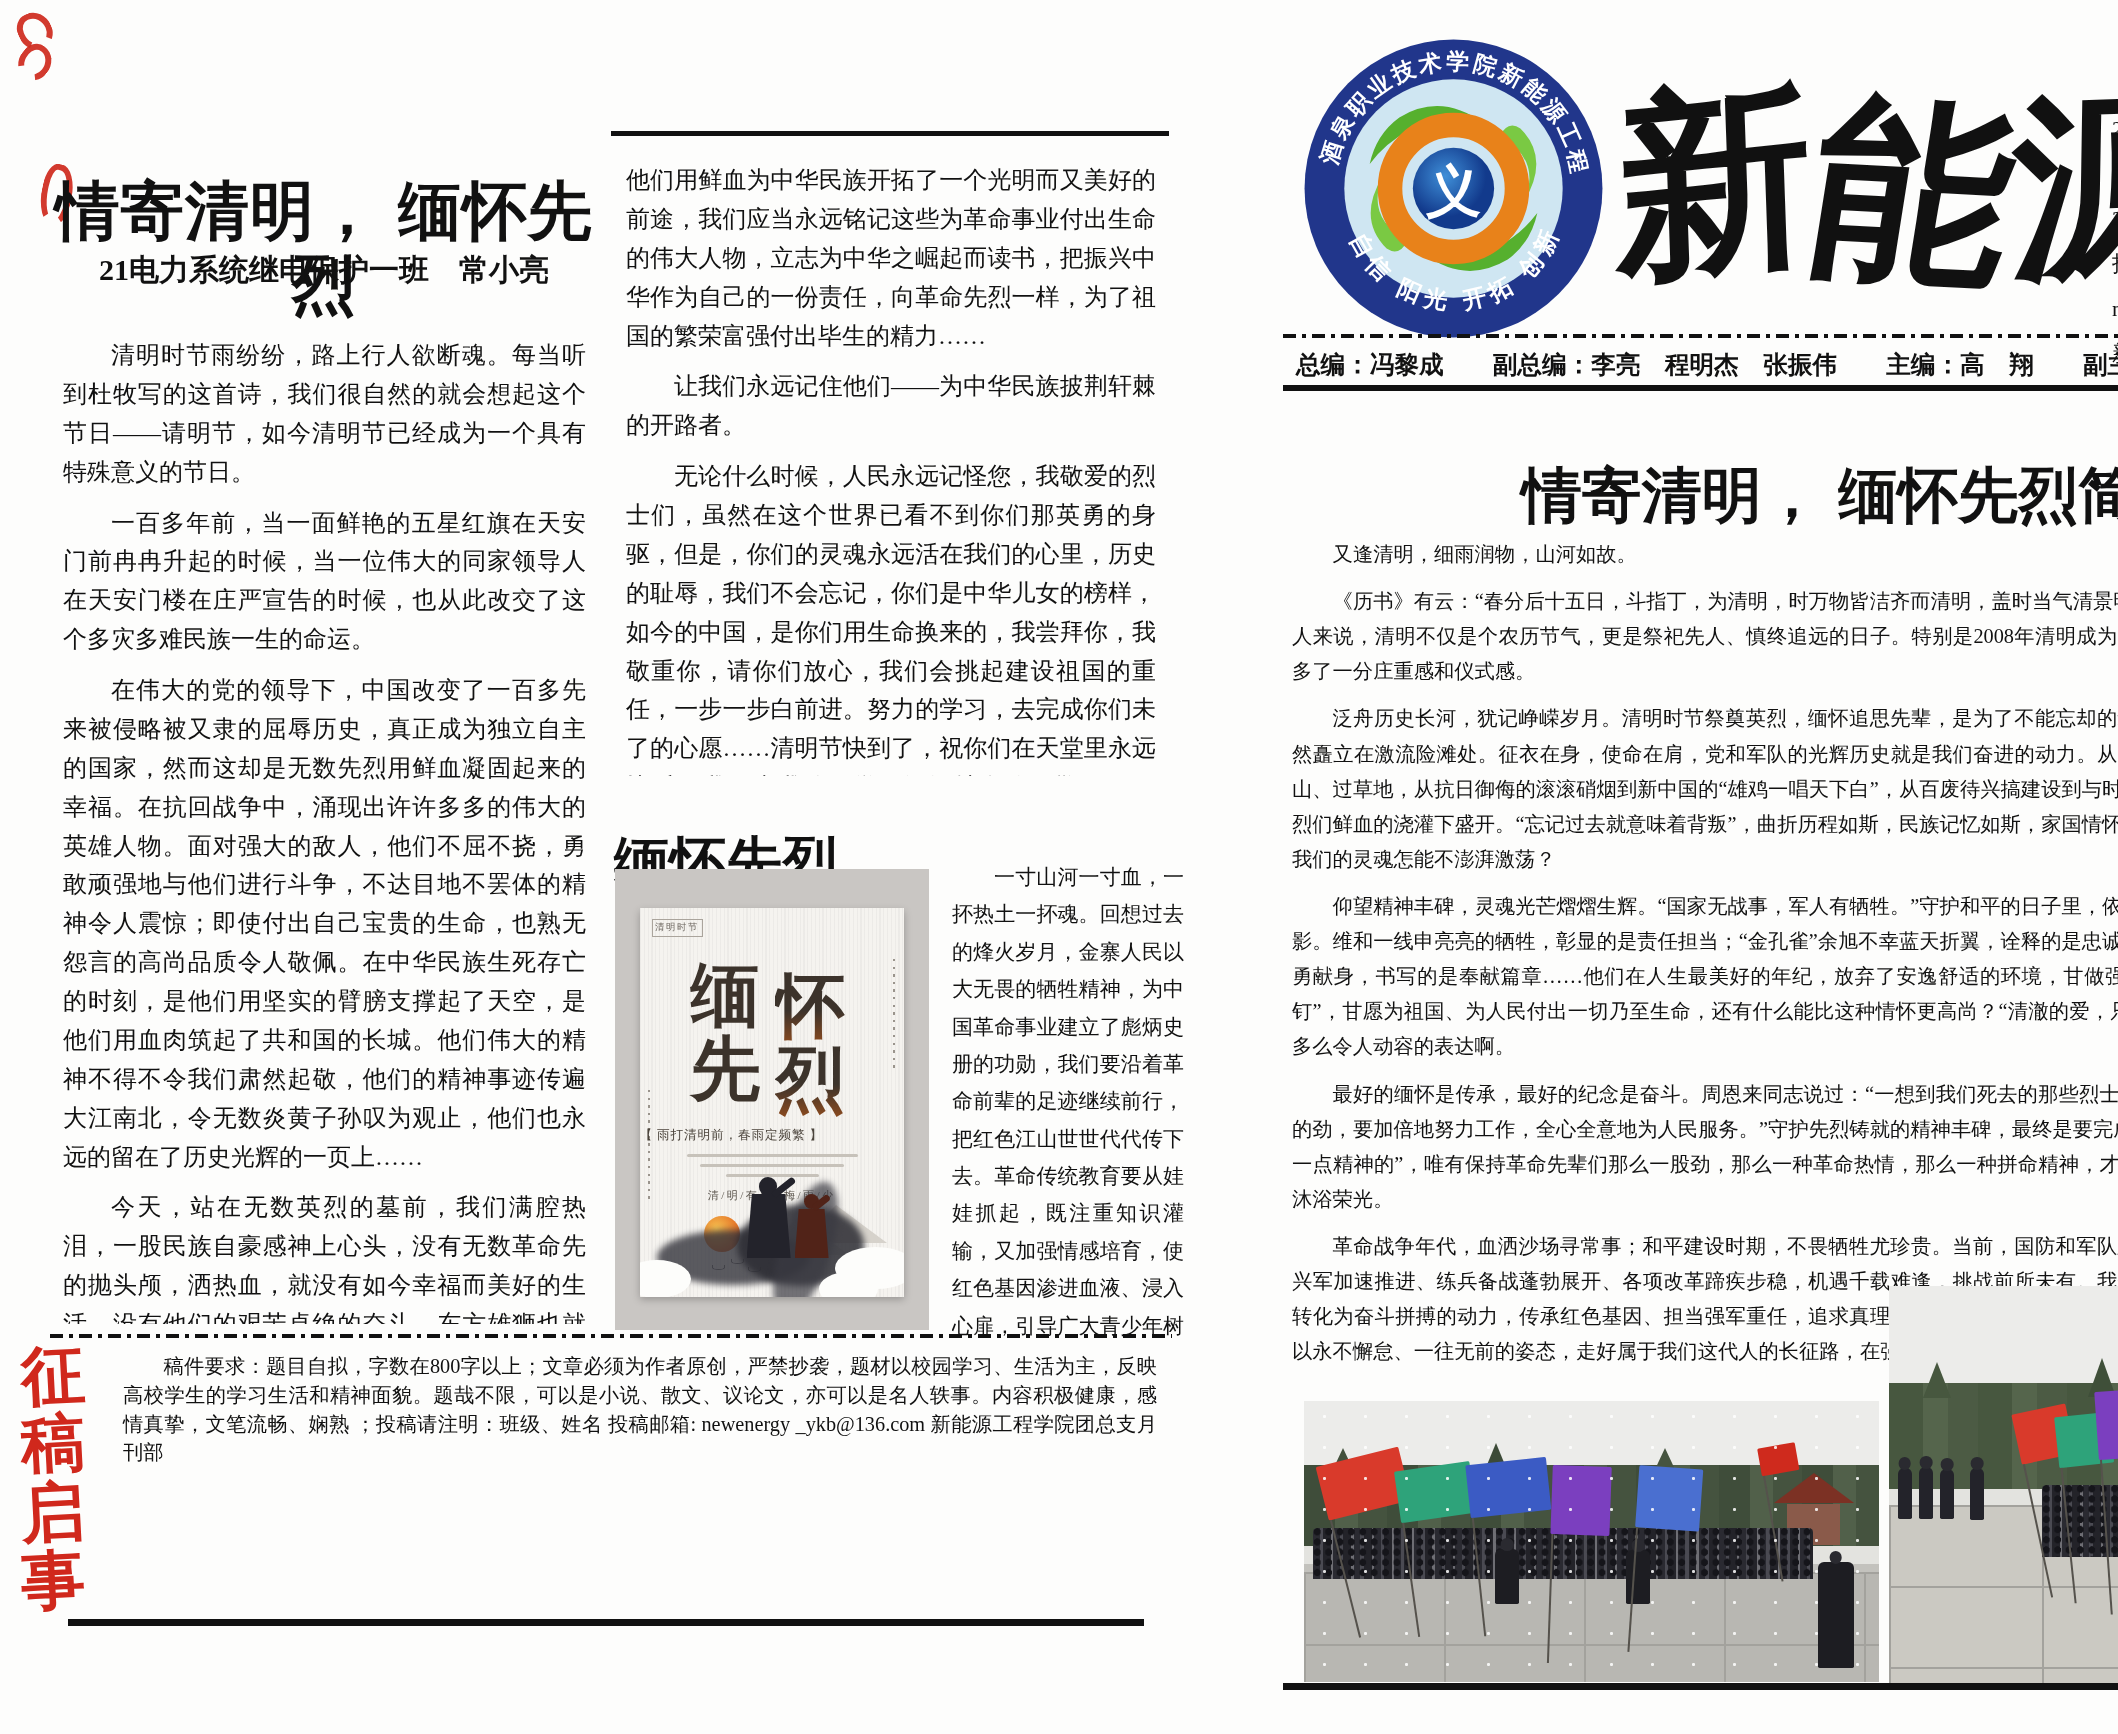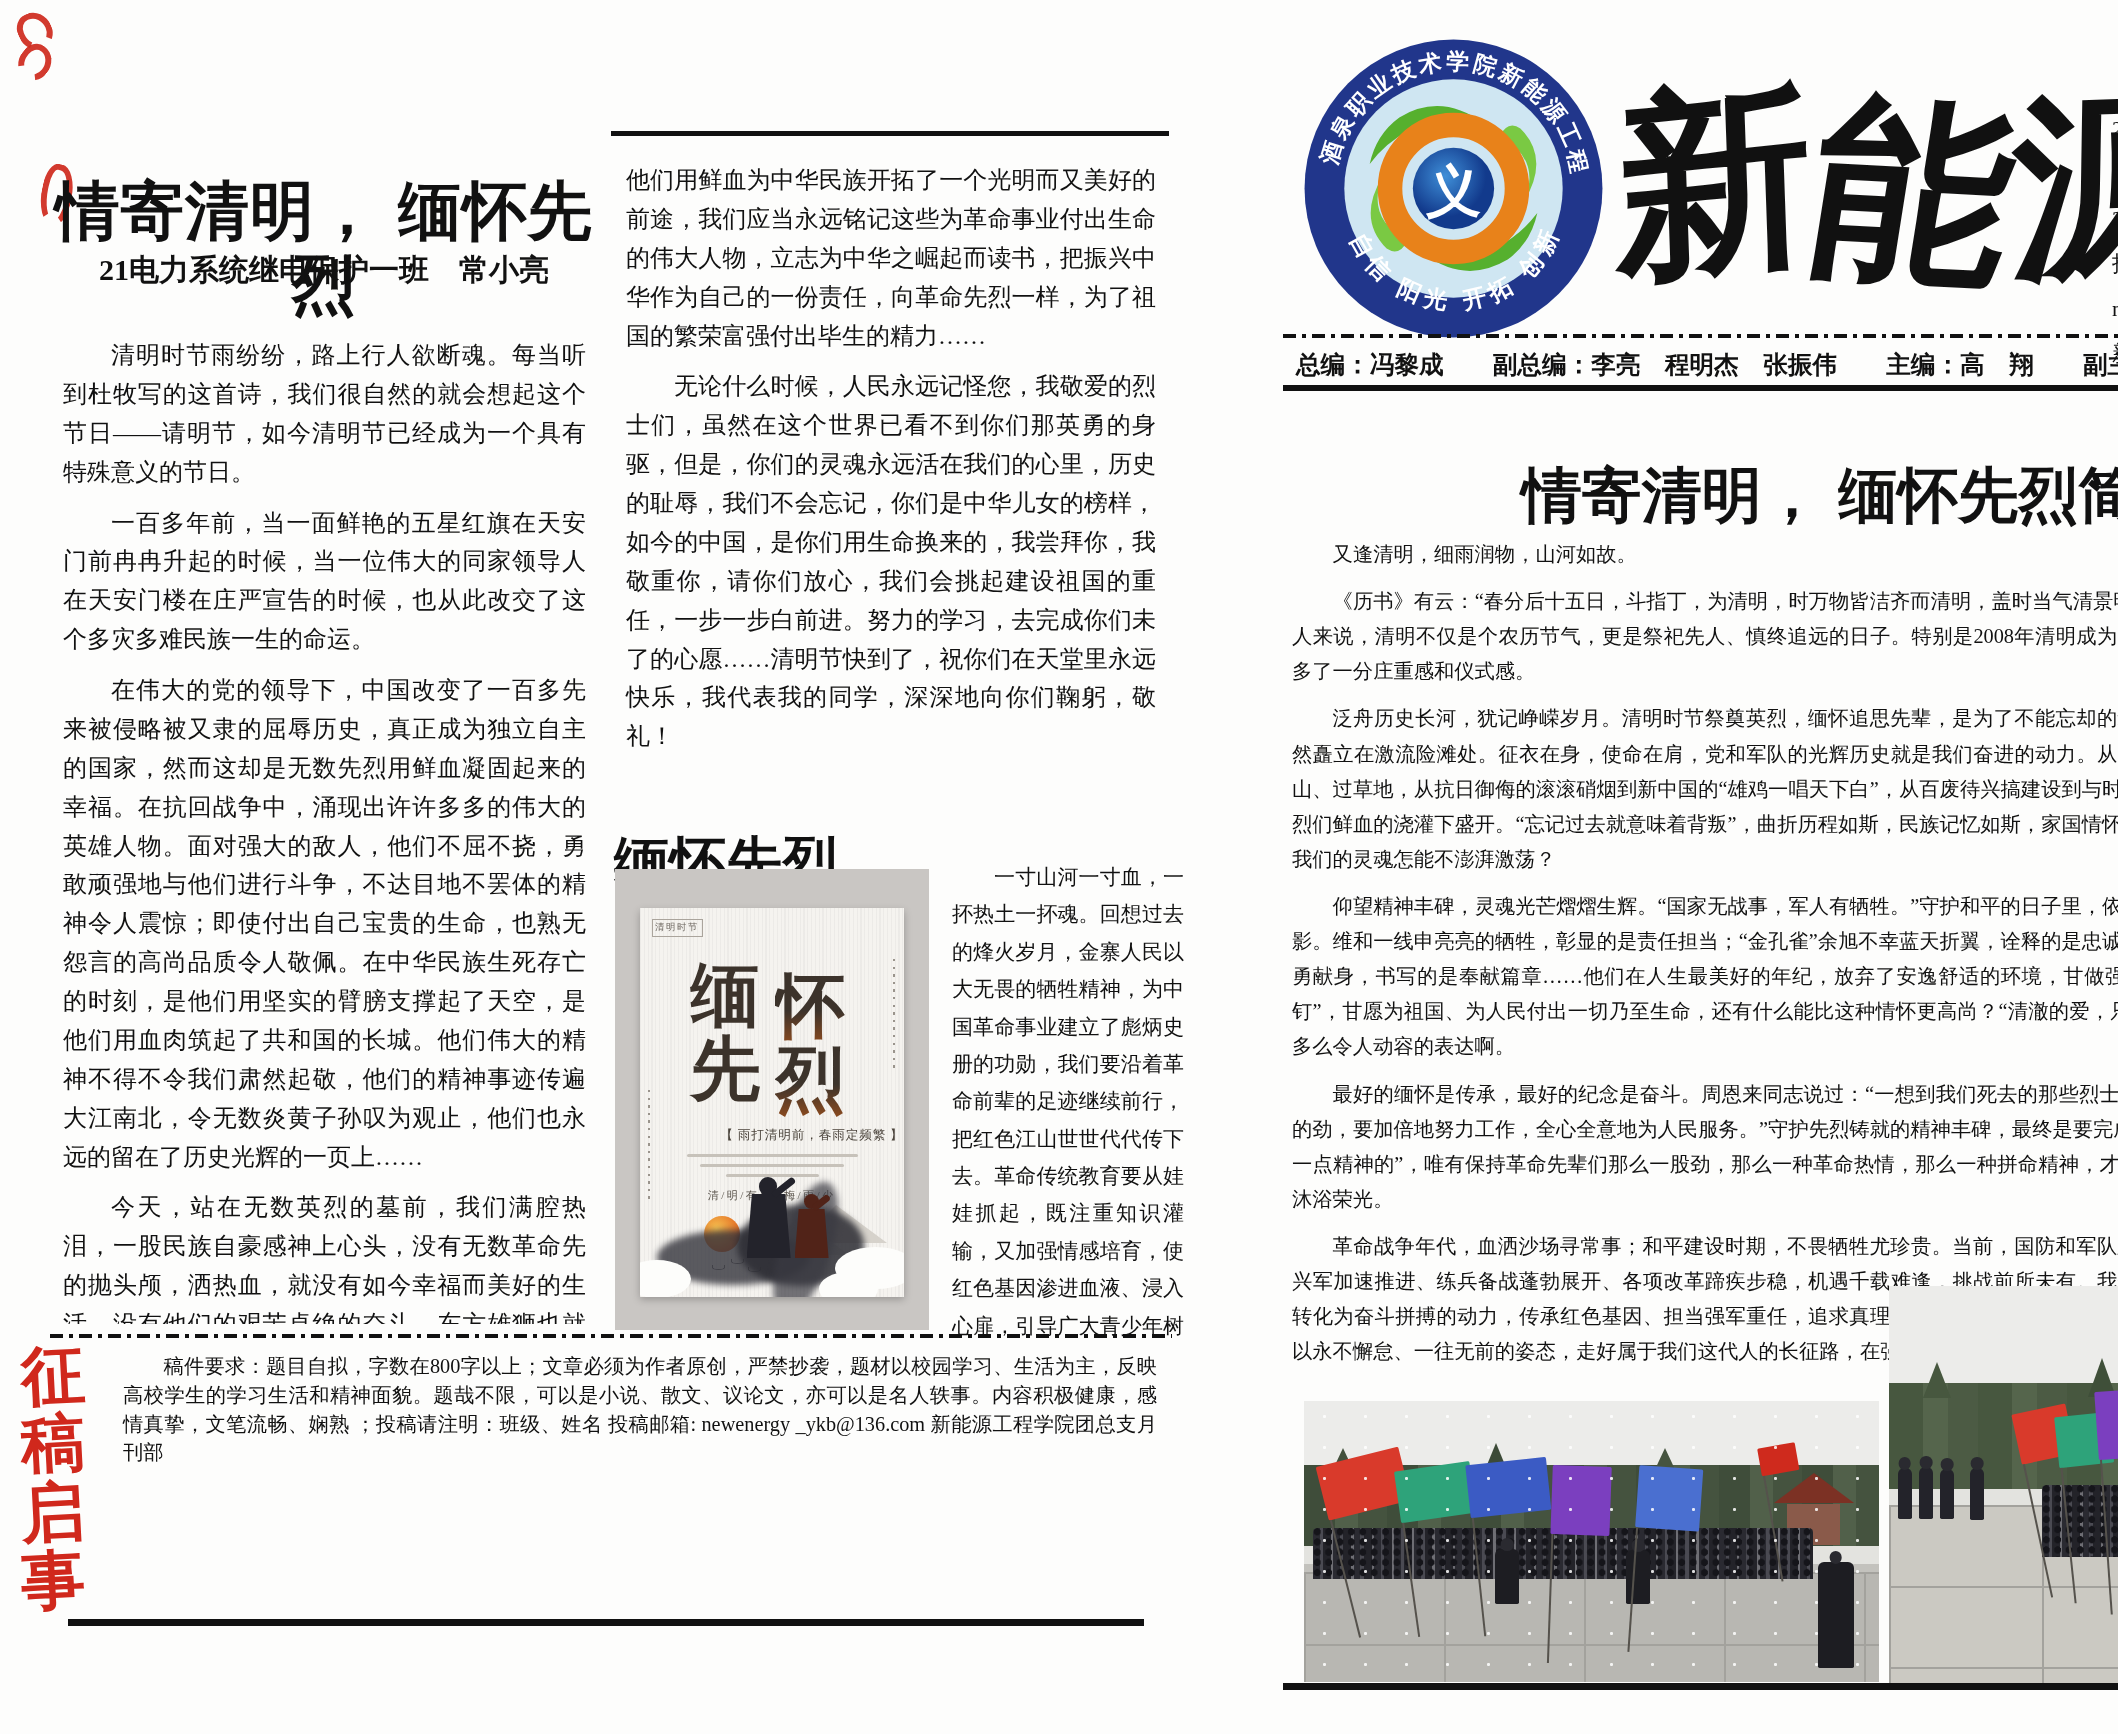--- a/index.html
+++ b/index.html
@@ -31,21 +31,21 @@
   #poster .streaks{position:absolute;inset:0;background:repeating-linear-gradient(90deg,rgba(0,0,0,.035) 0 1.3px,transparent 1.3px 3.8px);}
   #poster-tag{position:absolute;left:12px;top:11px;font-size:9.3px;letter-spacing:1.7px;color:#6b655e;
               border:0.8px solid #aaa49c;padding:1.3px 2.5px;}
   #poster-title{position:absolute;left:51px;top:51px;width:169px;display:grid;grid-template-columns:1fr 1fr;
                 font-size:70px;line-height:1.05;color:#3c332b;font-weight:900;
                 font-family:"Liberation Serif",serif;}
   #poster-title span:nth-child(2){transform:translateY(11px);background:linear-gradient(#3c332b 55%,#8a4a1f);
                 -webkit-background-clip:text;background-clip:text;color:transparent;}
   #poster-title span:nth-child(4){transform:translateY(11px);background:linear-gradient(#3c332b 55%,#8a4a1f);
                 -webkit-background-clip:text;background-clip:text;color:transparent;}
-  #poster-bracket{position:absolute;left:0;right:0;top:219px;text-align:right;font-size:12.7px;color:#4b443c;letter-spacing:0.8px;}
+  #poster-bracket{position:absolute;left:0;right:0;top:219px;text-align:left;font-size:12.7px;color:#4b443c;letter-spacing:0.8px;}
   .poster-fineline{position:absolute;left:47px;width:171px;height:3px;background:#c7c2ba;border-radius:1.7px;}
   #poster-slashes{position:absolute;left:0;right:0;top:280px;text-align:center;font-size:11px;color:#5a544c;letter-spacing:2.5px;}
   #poster-sun{position:absolute;left:64px;top:308px;width:36px;height:36px;border-radius:50%;
               background:radial-gradient(circle at 35% 35%,#f6c050,#e2661f 75%);}
   .bird{position:absolute;width:11px;height:4.2px;border:1.3px solid #777;border-top:none;border-radius:0 0 50% 50%;background:transparent;}
   .mountain{position:absolute;width:0;height:0;border-left:38px solid transparent;border-right:51px solid transparent;
             border-bottom:38px solid #d6d2cb;}
   .ink{position:absolute;border-radius:50%;filter:blur(3px);}
   .sil-head{position:absolute;border-radius:50%;background:#23232b;}
   .sil-body{position:absolute;background:#23232b;clip-path:polygon(12% 0,88% 0,100% 100%,0 100%);}
@@ -123,20 +123,21 @@
         <p class="para">清明时节雨纷纷，路上行人欲断魂。每当听到杜牧写的这首诗，我们很自然的就会想起这个节日——请明节，如今清明节已经成为一个具有特殊意义的节日。</p>
         <p class="para">一百多年前，当一面鲜艳的五星红旗在天安门前冉冉升起的时候，当一位伟大的同家领导人在天安门楼在庄严宣告的时候，也从此改交了这个多灾多难民族一生的命运。</p>
         <p class="para">在伟大的党的领导下，中国改变了一百多先来被侵略被又隶的屈辱历史，真正成为独立自主的国家，然而这却是无数先烈用鲜血凝固起来的幸福。在抗回战争中，涌现出许许多多的伟大的英雄人物。面对强大的敌人，他们不屈不挠，勇敢顽强地与他们进行斗争，不达目地不罢体的精神令人震惊；即使付出自己宝贵的生命，也熟无怨言的高尚品质令人敬佩。在中华民族生死存亡的时刻，是他们用坚实的臂膀支撑起了天空，是他们用血肉筑起了共和国的长城。他们伟大的精神不得不令我们肃然起敬，他们的精神事迹传遍大江南北，令无数炎黄子孙叹为观止，他们也永远的留在了历史光辉的一页上……</p>
         <p class="para">今天，站在无数英烈的墓前，我们满腔热泪，一股民族自豪感神上心头，没有无数革命先的抛头颅，洒热血，就没有如今幸福而美好的生活，没有他们的艰苦卓绝的奋斗，东方雄狮也就不可能苏醒。是他们，</p>
       </div>
 
     <div class="abs" id="mid-top-rule"></div>
 
     <div class="abs" id="l-col2">
         <p class="para">他们用鲜血为中华民族开拓了一个光明而又美好的前途，我们应当永远铭记这些为革命事业付出生命的伟大人物，立志为中华之崛起而读书，把振兴中华作为自己的一份责任，向革命先烈一样，为了祖国的繁荣富强付出毕生的精力……</p>
+        <p class="para">让我们永远记住他们——为中华民族披荆轩棘的开路者。</p>
         <p class="para">无论什么时候，人民永远记怪您，我敬爱的烈士们，虽然在这个世界已看不到你们那英勇的身驱，但是，你们的灵魂永远活在我们的心里，历史的耻辱，我们不会忘记，你们是中华儿女的榜样，如今的中国，是你们用生命换来的，我尝拜你，我敬重你，请你们放心，我们会挑起建设祖国的重任，一步一步白前进。努力的学习，去完成你们未了的心愿……清明节快到了，祝你们在天堂里永远快乐，我代表我的同学，深深地向你们鞠躬，敬礼！</p>
       </div>
 
     <h2 class="abs hei" id="l-subhead">缅怀先烈</h2>
 
     <figure class="abs" id="poster-frame" style="margin:0;">
       <div id="poster">
         <div class="streaks"></div>
         <div id="poster-tag">清明时节</div>
         <div class="dotline" style="left:8.5px;top:182px;height:110px;"></div>

